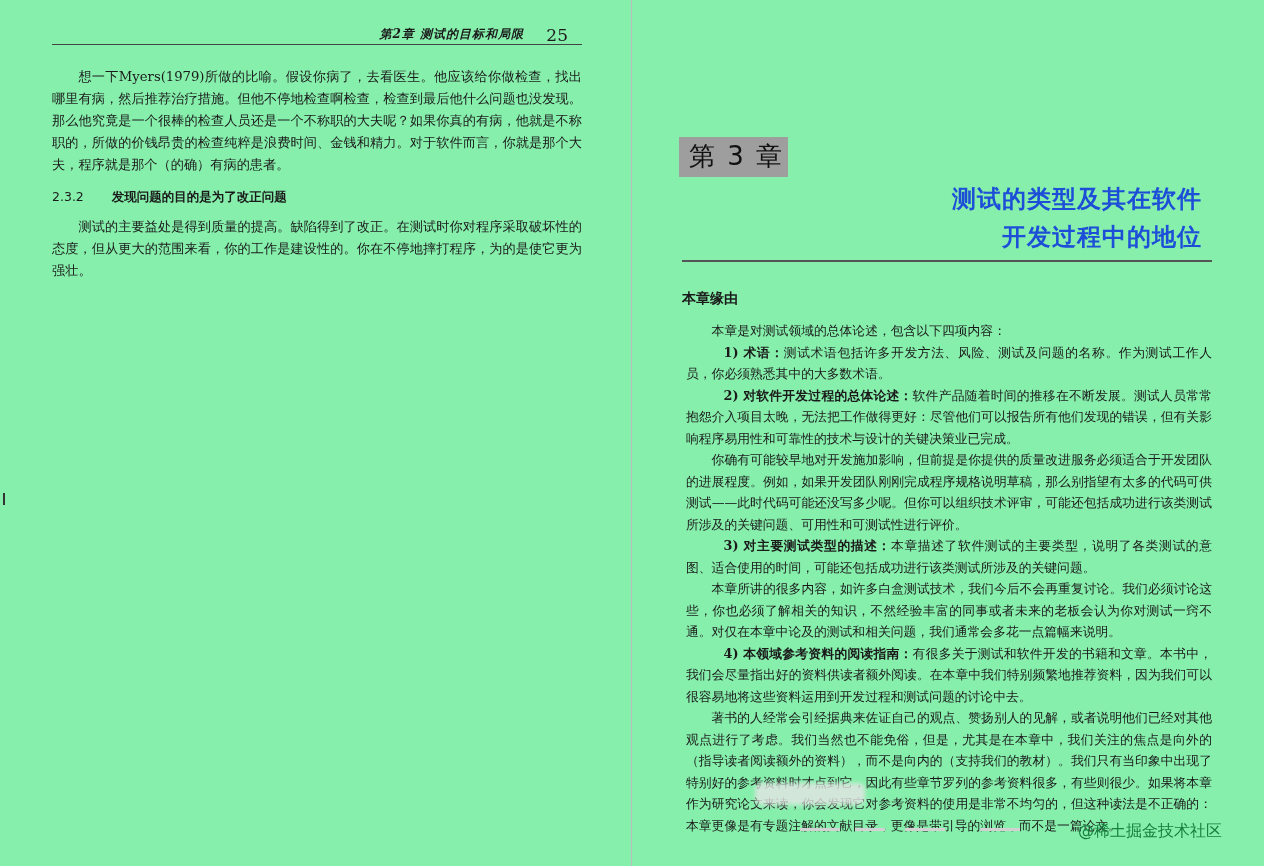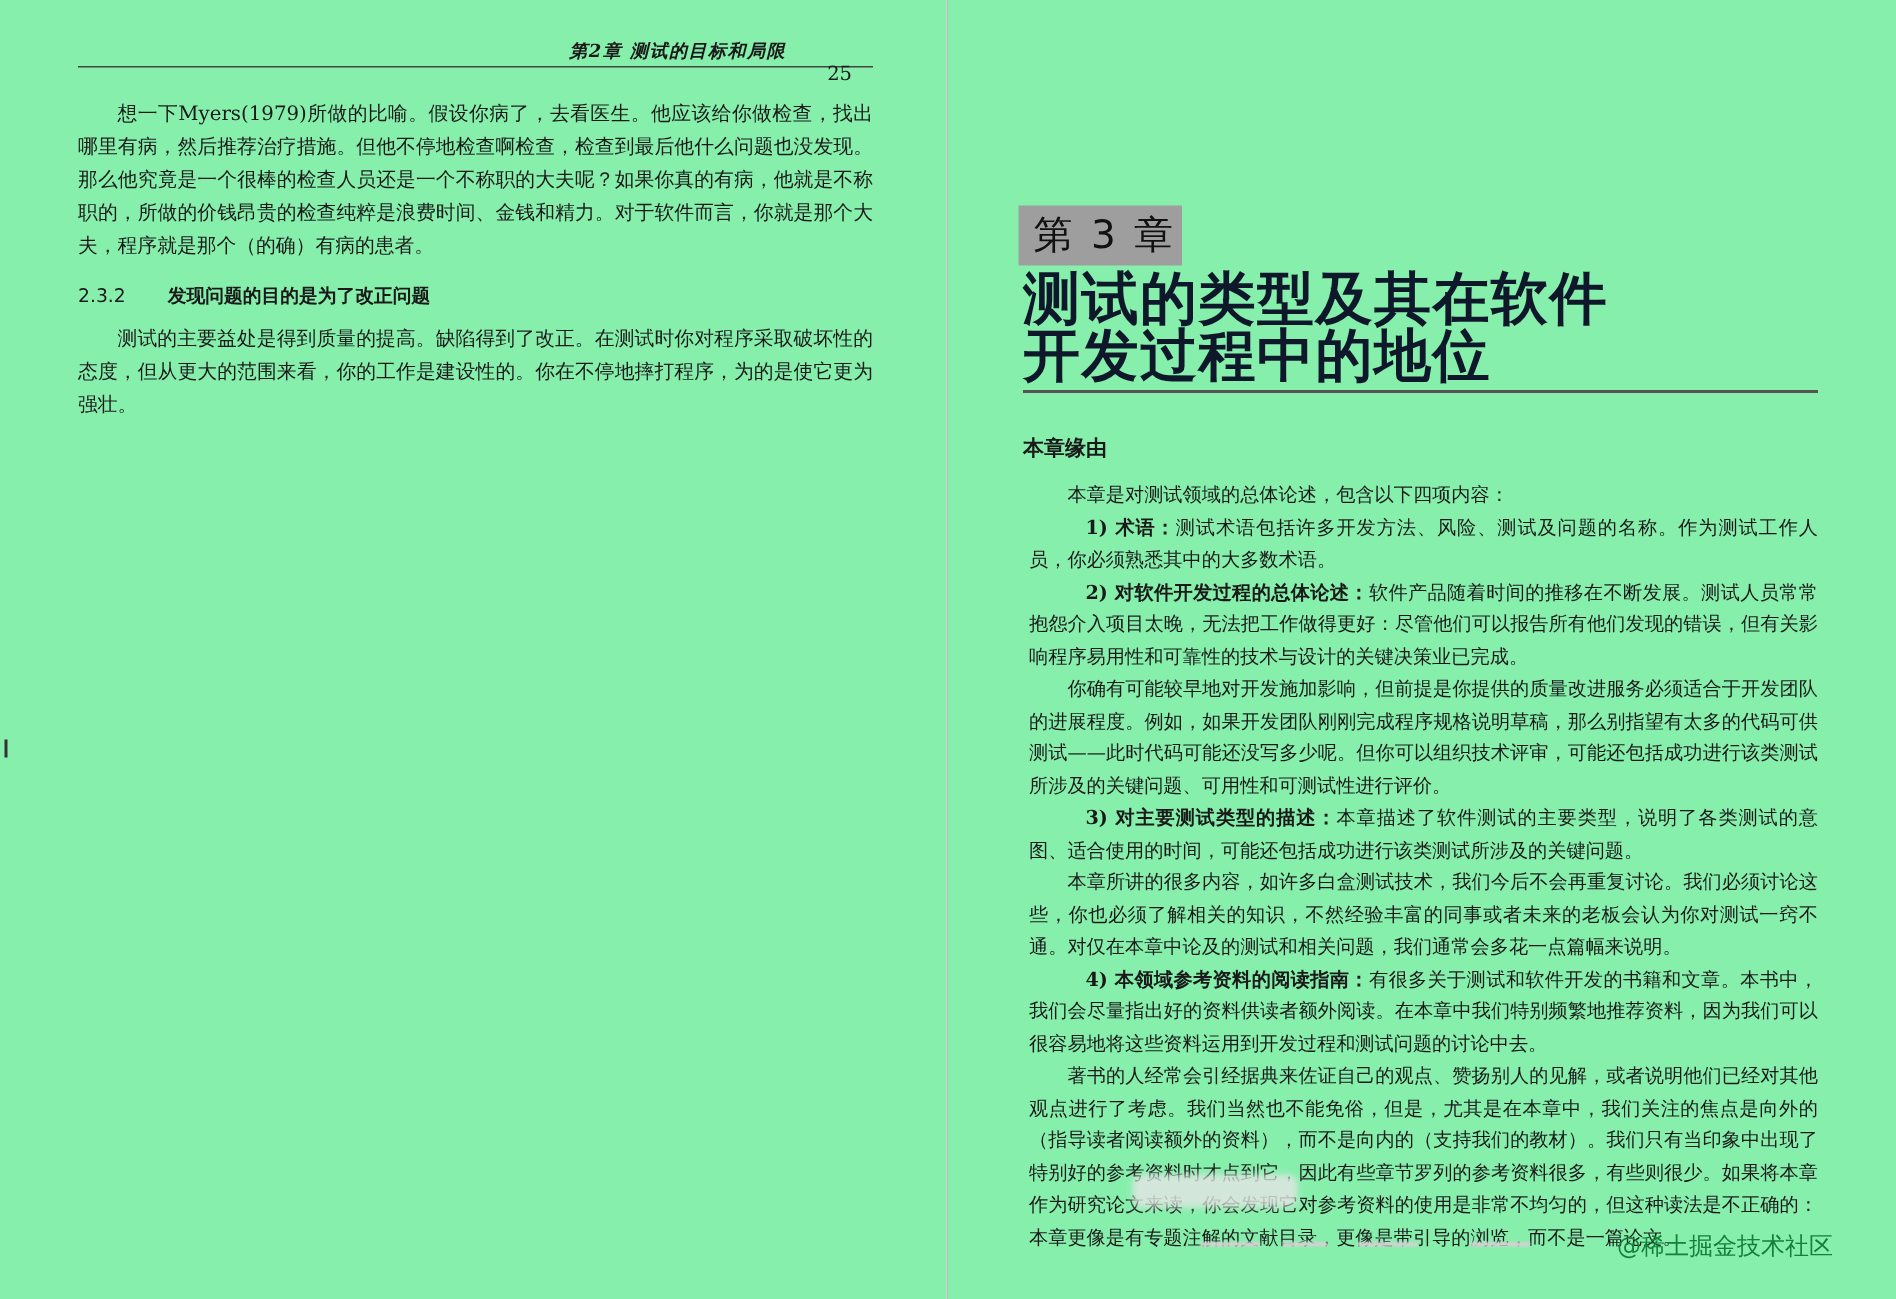--- a/index.html
+++ b/index.html
@@ -15,40 +15,41 @@
   .spine { position: absolute; left: 631px; top: 0; width: 1px; height: 866px; background: #bdbdbd; }
   .edge-mark { position: absolute; left: 3px; top: 493px; width: 2px; height: 12px; background: #333; }
 
   
   .running-header {
     position: absolute; left: 52px; top: 22px; width: 530px; height: 22px;
     border-bottom: 1.5px solid #444;
     font-size: 12px; font-style: italic; font-weight: bold;
   }
   .running-header .chap { position: absolute; right: 58px; top: 4px; letter-spacing: 1px; }
-  .running-header .pnum { position: absolute; right: 14px; top: 20px; font-size: 13px; font-weight: normal; font-style: normal; }
+  .running-header .pnum { position: absolute; right: 14px; top: 3px; font-size: 17px; font-weight: normal; font-style: normal; }
 
   .left-body { position: absolute; left: 52px; top: 66px; width: 530px; font-size: 13.2px; line-height: 22px; }
   .para { text-indent: 2em; margin: 0; text-align: justify; }
   .sec-heading {
     font-family: "DejaVu Sans", "Liberation Sans", sans-serif; font-weight: bold; font-size: 12.5px;
     margin: 10px 0 8px 0;
   }
   .sec-heading .num { font-weight: normal; margin-right: 28px; }
 
   
   .chapter-label {
     position: absolute; left: 679px; top: 137px; padding: 2px 4px 3px 10px;
     background: #9e9e9e; color: #111;
     font-family: "DejaVu Sans", "Liberation Sans", sans-serif; font-size: 26px; font-weight: normal; letter-spacing: 2px;
   }
   .chapter-title {
     position: absolute; left: 682px; top: 180px; width: 520px;
-    font-family: "DejaVu Sans", "Liberation Sans", sans-serif; font-size: 38px; font-weight: bold; line-height: 38px; color: #0f172a;
+    font-family: "DejaVu Sans", "Liberation Sans", sans-serif; font-size: 24px; font-weight: bold; line-height: 38px; color: #1d4ed8;
     letter-spacing: 1px;
+    text-align: right;
   }
   .chapter-rule { position: absolute; left: 682px; top: 260px; width: 530px; height: 1.5px; background: #555; }
   .intro-heading {
     position: absolute; left: 682px; top: 290px;
     font-family: "DejaVu Sans", "Liberation Sans", sans-serif; font-size: 14px; font-weight: bold;
   }
   .right-body { position: absolute; left: 686px; top: 320px; width: 526px; font-size: 12.8px; line-height: 21.5px; }
   .right-body .para { text-indent: 2em; }
   .term { font-weight: bold; margin-left: 12px; }
 

